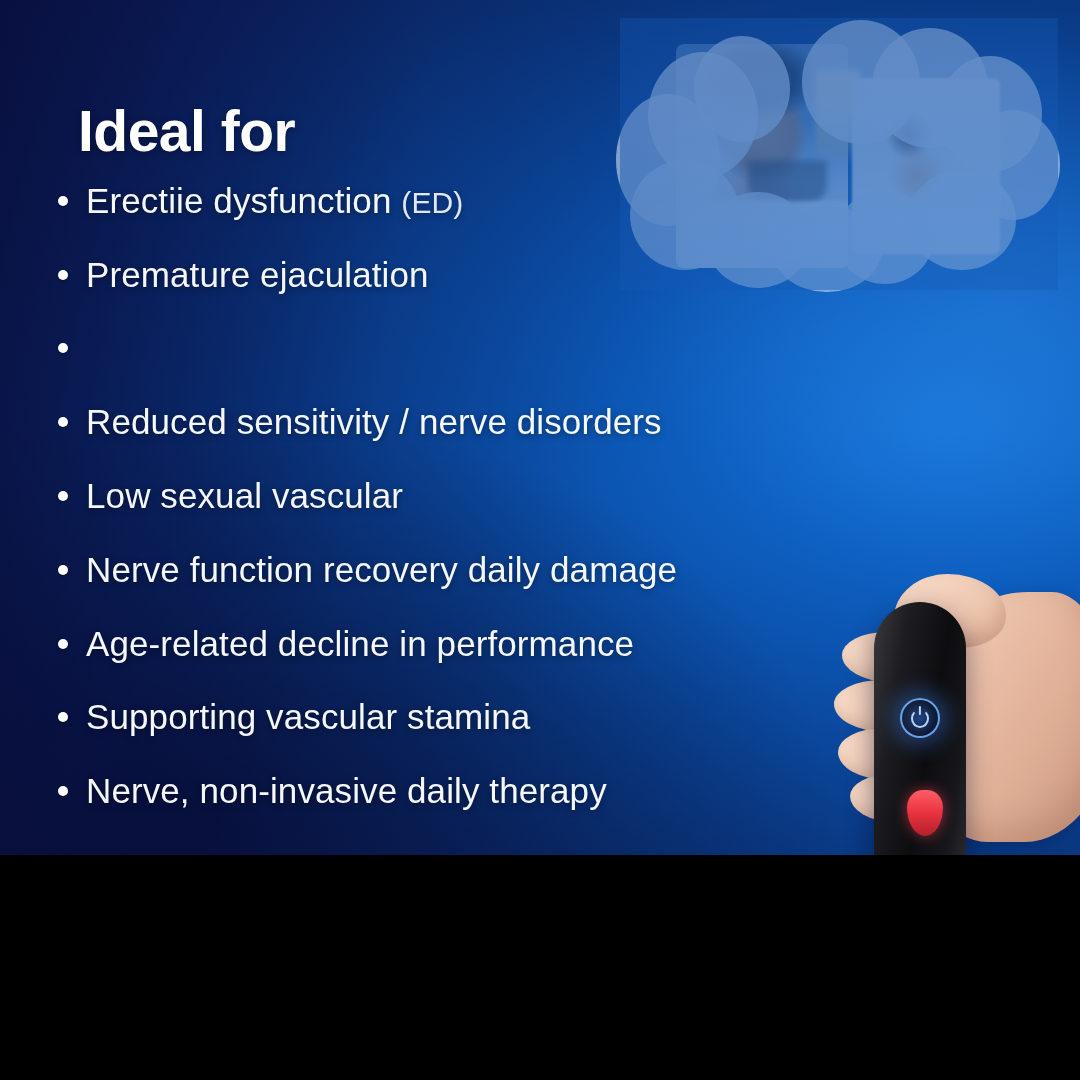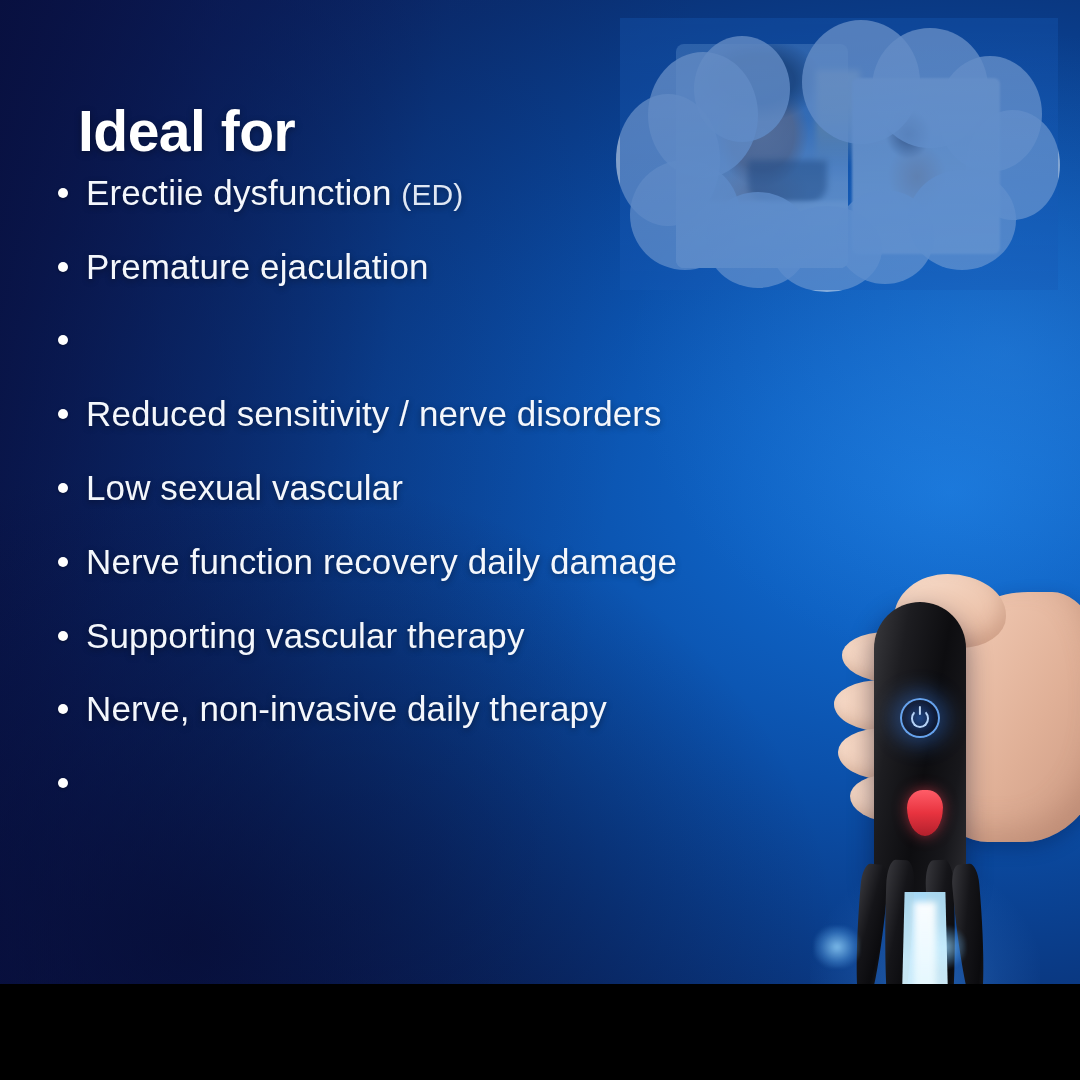--- a/index.html
+++ b/index.html
@@ -3,21 +3,21 @@
 <meta charset="utf-8">
 <style>
   html, body {
     margin: 0;
     padding: 0;
     background: #000;
   }
   #canvas {
     position: relative;
     width: 1080px;
-    height: 984px;
+    height: 855px;
     overflow: hidden;
     font-family: "Liberation Sans", sans-serif;
     background: radial-gradient(ellipse 120% 95% at 88% 50%, #1573d8 0%, #0e62c4 16%, #0b50aa 32%, #0a3e8c 48%, #0a2f72 62%, #0b2360 74%, #0c1a52 86%, #0d1444 100%);
   }
 
   
   .vignette-left {
     position: absolute;
     inset: 0;
     background: linear-gradient(100deg, rgba(8,15,62,0.88) 0%, rgba(9,22,78,0.55) 18%, rgba(10,35,100,0.18) 36%, rgba(0,0,0,0) 56%);
@@ -45,21 +45,21 @@
     font-weight: 700;
     letter-spacing: -0.5px;
     color: #ffffff;
     text-shadow: 0 2px 7px rgba(0,0,0,0.34);
   }
 
   
   .benefit-list {
     position: absolute;
     left: 58px;
-    top: 156px;
+    top: 164px;
     width: 800px;
     list-style: none;
     margin: 0;
     padding: 0;
   }
   .benefit-item {
     position: relative;
     height: 73.8px;
     display: flex;
     align-items: center;
@@ -396,21 +396,25 @@
     <li class="benefit-item">
       <span class="bullet-dot"></span>
       <span class="benefit-text"><span>Low sexual vascular</span><span class="paren"></span></span>
     </li>
     <li class="benefit-item">
       <span class="bullet-dot"></span>
       <span class="benefit-text"><span>Nerve function recovery daily damage</span><span class="paren"></span></span>
     </li>
     <li class="benefit-item">
       <span class="bullet-dot"></span>
-      <span class="benefit-text"><span>Supporting vascular therapy</span><span class="paren"></span></span>
+      <span class="benefit-text"><span>Age-related decline in performance</span><span class="paren"></span></span>
+    </li>
+    <li class="benefit-item">
+      <span class="bullet-dot"></span>
+      <span class="benefit-text"><span>Supporting vascular stamina</span><span class="paren"></span></span>
     </li>
     <li class="benefit-item">
       <span class="bullet-dot"></span>
       <span class="benefit-text"><span>Nerve, non-invasive daily therapy</span><span class="paren"></span></span>
     </li>
     <li class="benefit-item">
       <span class="bullet-dot"></span>
     </li>
   </ul>
 

